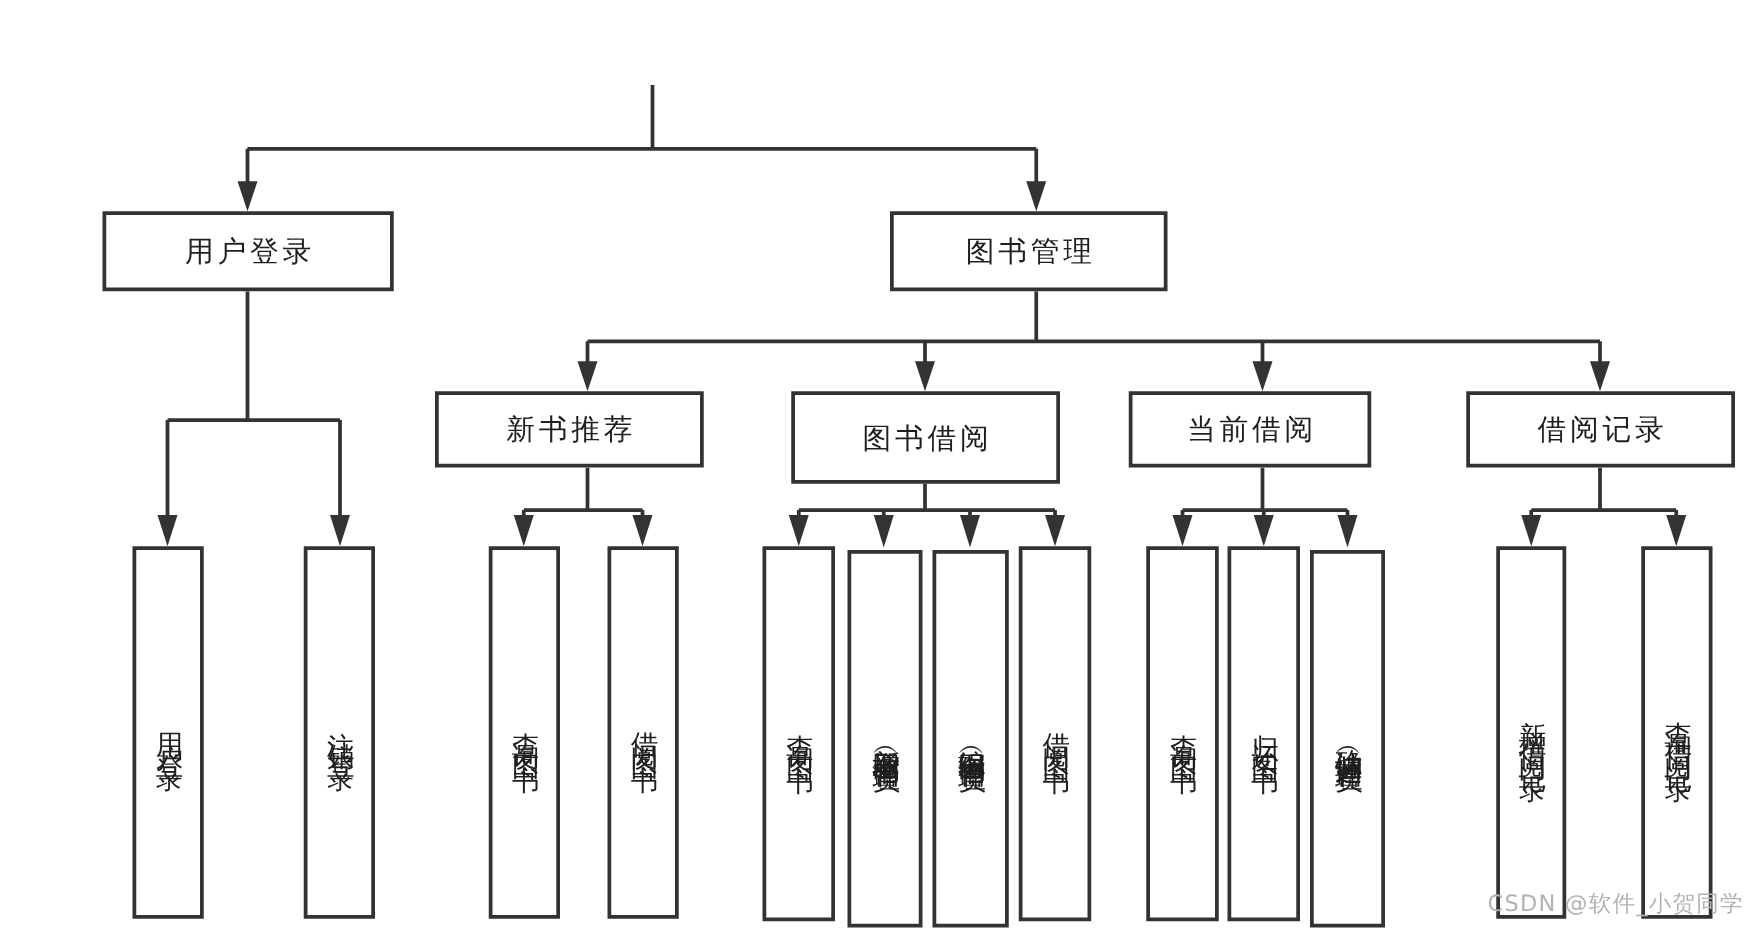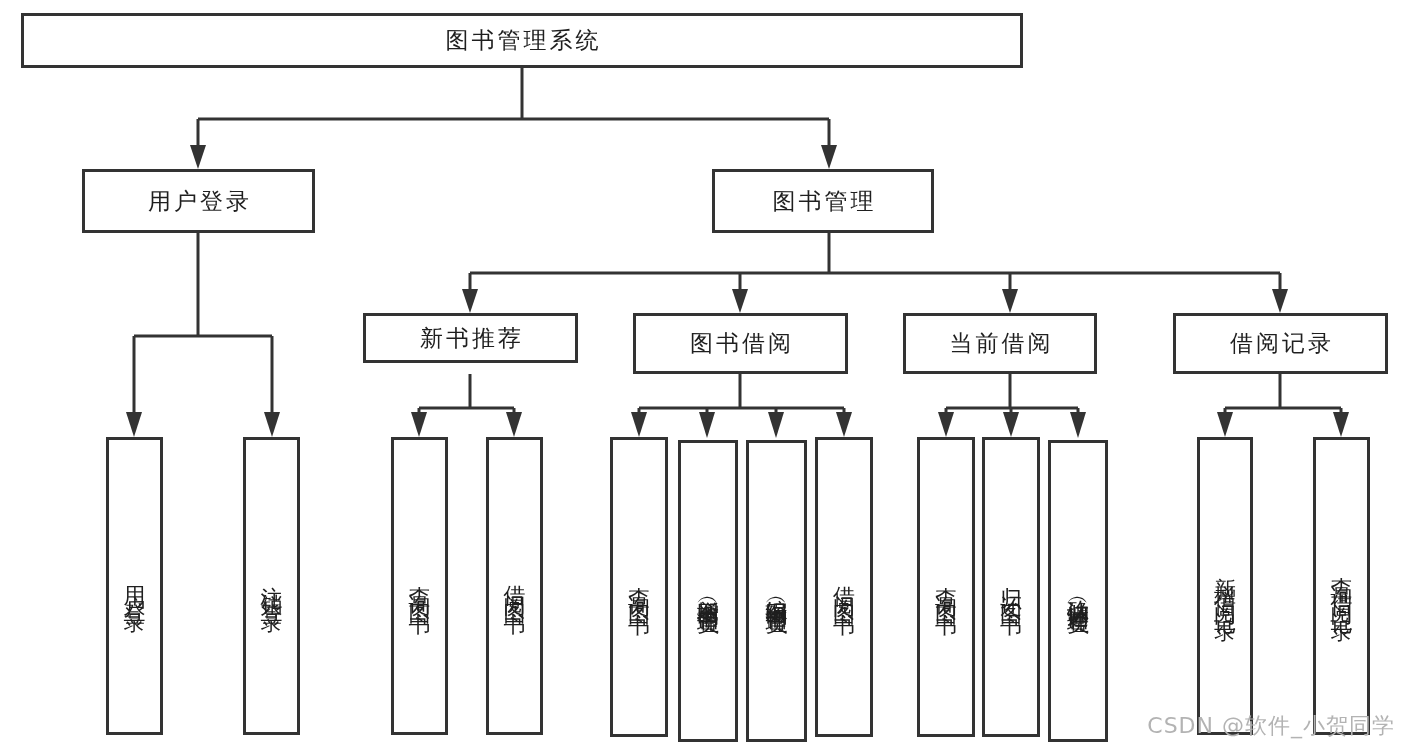--- a/index.html
+++ b/index.html
@@ -40,21 +40,21 @@
     text-orientation:mixed;
     font-size:22px;
     letter-spacing:9px;
     line-height:1;
     white-space:nowrap;
   }
   .vlabel.tight{letter-spacing:2px;}
   #watermark{
     position:absolute;
     top:711px;right:10px;
-    font-size:22px;
+    font-size:18px;
     letter-spacing:1px;
     color:var(--watermark);
     z-index:3;
     white-space:nowrap;
   }
 </style>
 </head>
 <body>
 
 <div id="stage">
@@ -115,35 +115,32 @@
     <polygon points="1070,412 1086,412 1078,438"></polygon>
 
     <line x1="1280" y1="374" x2="1280" y2="408"></line>
     <line x1="1225" y1="408" x2="1341" y2="408"></line>
     <line x1="1225" y1="408" x2="1225" y2="414"></line>
     <polygon points="1217,412 1233,412 1225,437"></polygon>
     <line x1="1341" y1="408" x2="1341" y2="414"></line>
     <polygon points="1333,412 1349,412 1341,437"></polygon>
   </svg>
 
-  <div class="box" style="left:21px;top:13px;width:1002px;height:55px">
-    <span class="hlabel">图书管理系统</span>
-  </div>
 
   <div class="box" style="left:82px;top:169px;width:233px;height:64px">
     <span class="hlabel">用户登录</span>
   </div>
   <div class="box" style="left:712px;top:169px;width:222px;height:64px">
     <span class="hlabel">图书管理</span>
   </div>
 
-  <div class="box" style="left:363px;top:313px;width:215px;height:50px">
+  <div class="box" style="left:348px;top:313px;width:215px;height:61px">
     <span class="hlabel">新书推荐</span>
   </div>
-  <div class="box" style="left:633px;top:313px;width:215px;height:61px">
+  <div class="box" style="left:633px;top:313px;width:215px;height:74px">
     <span class="hlabel">图书借阅</span>
   </div>
   <div class="box" style="left:903px;top:313px;width:194px;height:61px">
     <span class="hlabel">当前借阅</span>
   </div>
   <div class="box" style="left:1173px;top:313px;width:215px;height:61px">
     <span class="hlabel">借阅记录</span>
   </div>
 
   <div class="box" style="left:106px;top:437px;width:57px;height:298px">

